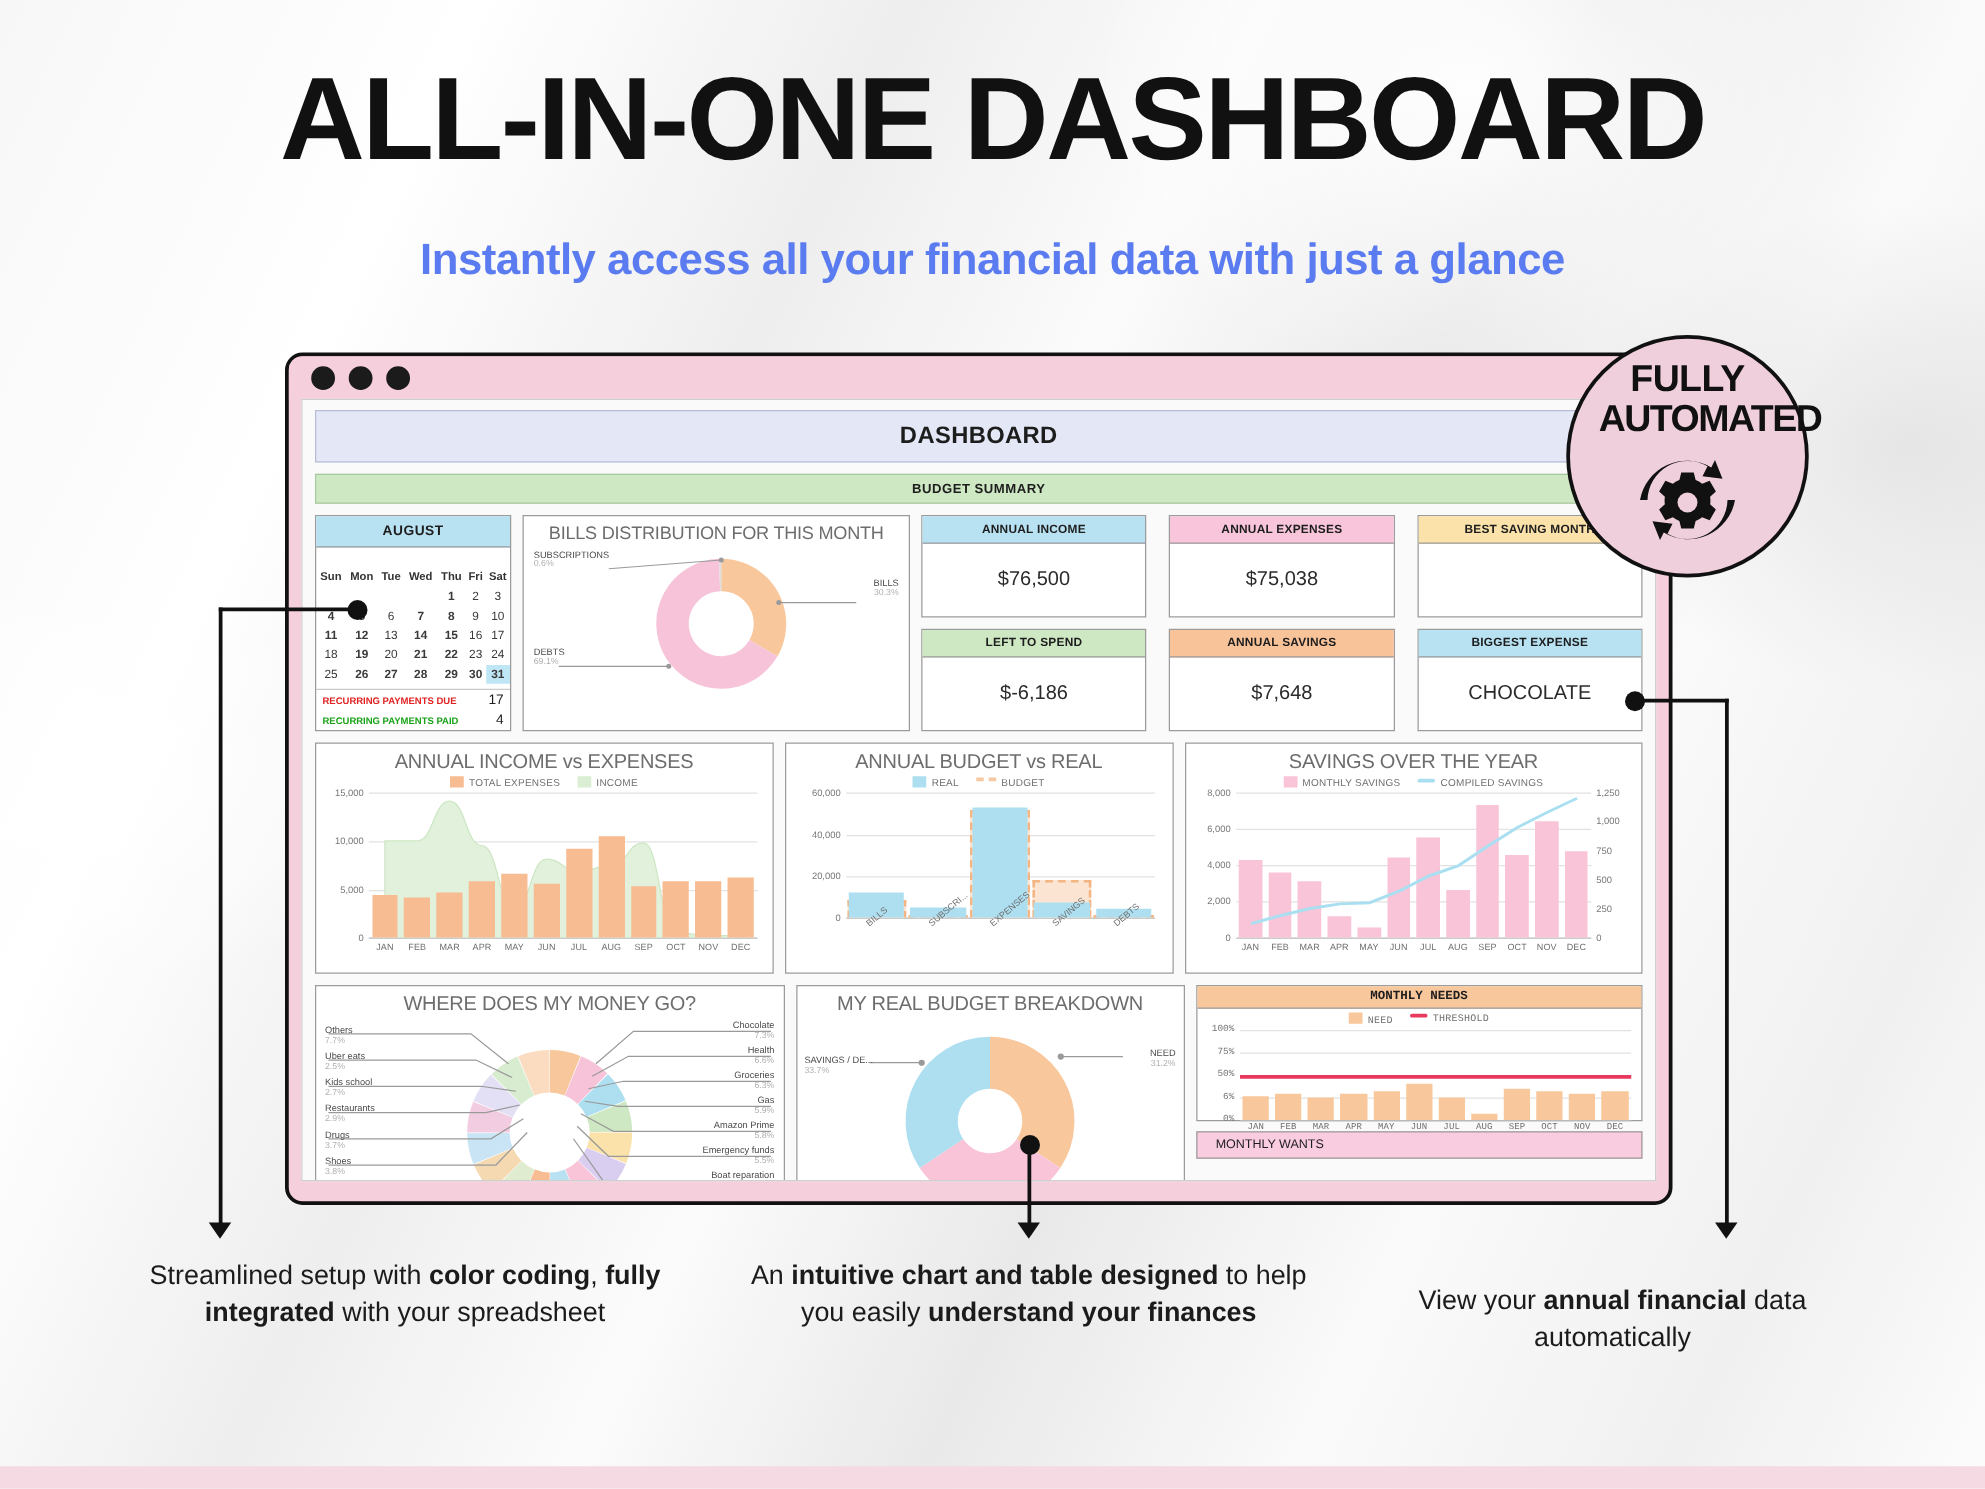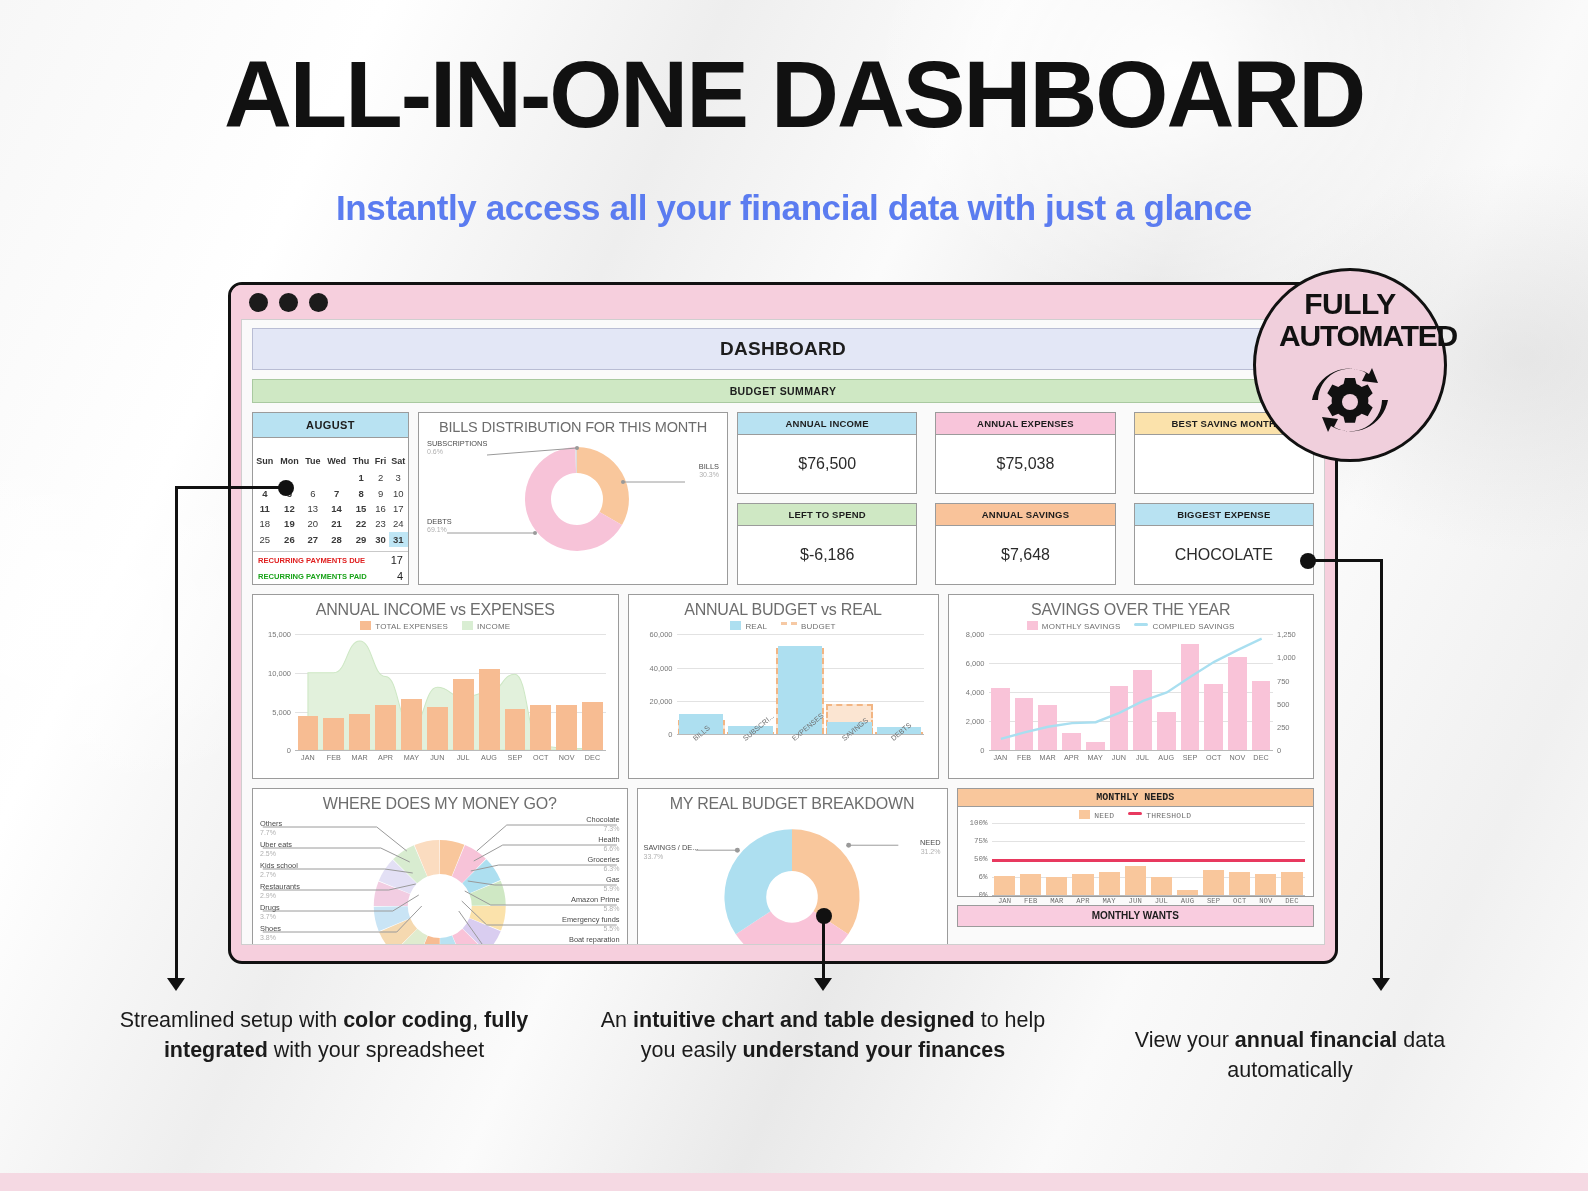--- a/index.html
+++ b/index.html
@@ -533,21 +533,21 @@
               <span>JUN</span>
               <span>JUL</span>
               <span>AUG</span>
               <span>SEP</span>
               <span>OCT</span>
               <span>NOV</span>
               <span>DEC</span>
             </div>
         </div>
         <div class="panel" style="height:22px;background:#f9ccdf;">
-          <div style="text-align:center;font-size:10px;font-weight:700;padding:4px 3px;color:#1d1d1d;">MONTHLY WANTS</div>
+          <div style="text-align:left;font-size:10px;font-weight:400;padding:4px 15px;color:#1d1d1d;">MONTHLY WANTS</div>
         </div>
       </div>
     </div>
   </div>
 </div>
 
 <div class="badge">
   <div class="l1">FULLY</div>
   <div class="l2">AUTOMATED</div>
   <svg width="92" height="88" viewBox="0 0 92 88" style="margin-top:4px;">

